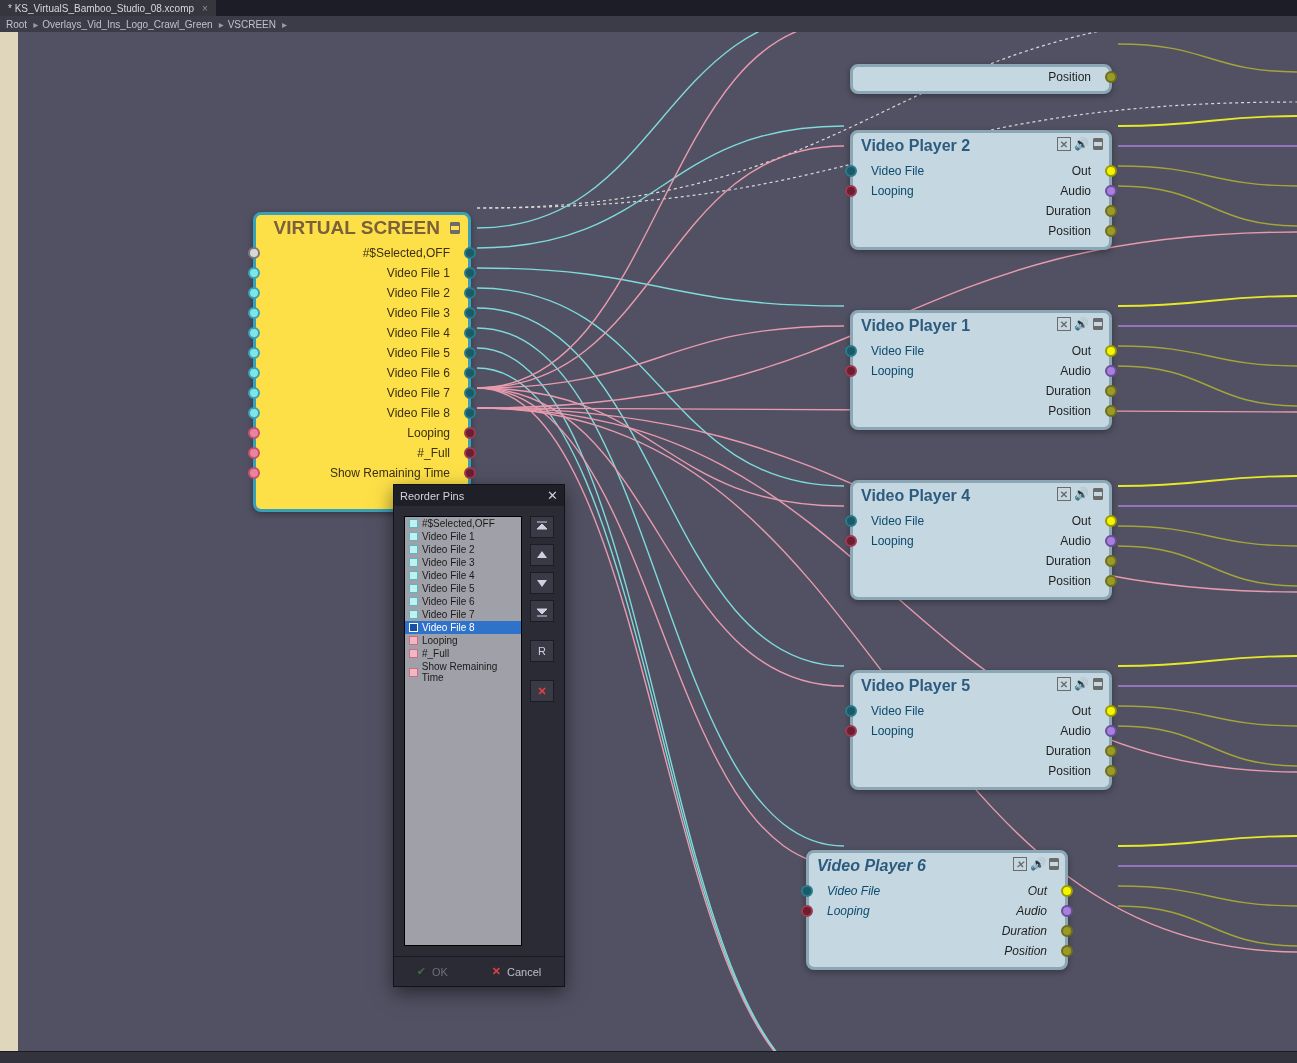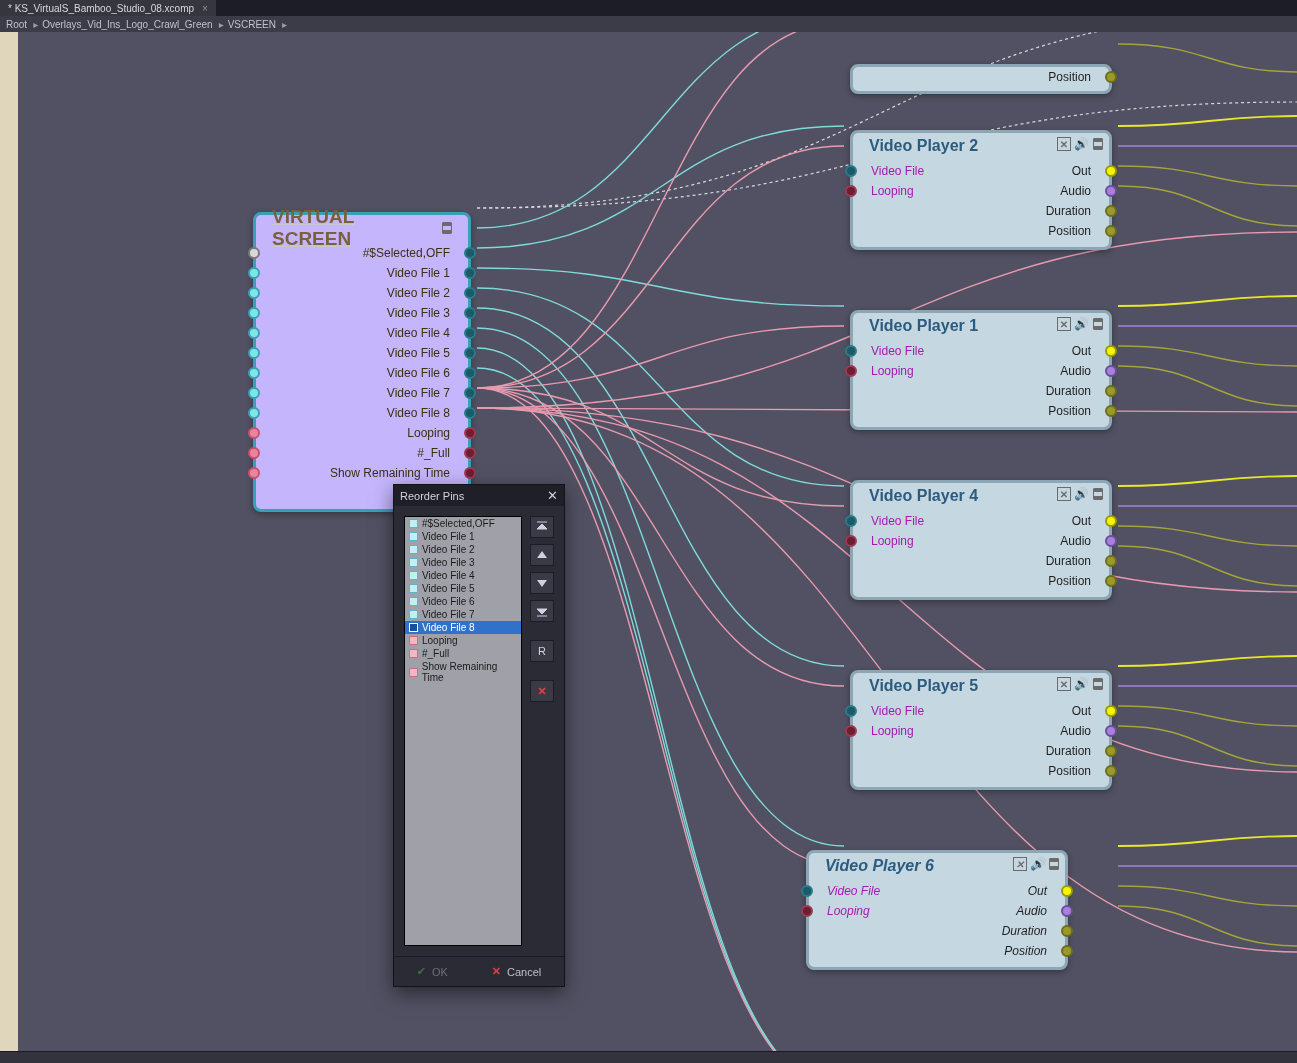--- a/index.html
+++ b/index.html
@@ -11,31 +11,31 @@
   
   .breadcrumb { height: 16px; background: #3c3c48; display: flex; align-items: center; font-size: 10px; color: #c0c0ca; padding-left: 6px; }
   .bc-item { margin-right: 2px; }
   .bc-sep { margin: 0 4px; color: #9a9aa6; }
   
   .canvas { position: absolute; left: 0; top: 32px; right: 0; bottom: 12px; background: #515163; }
   .left-strip { position: absolute; left: 0; top: 0; width: 18px; bottom: 0; background: #e0d6bb; }
   svg.wires { position: absolute; left: 0; top: 0; width: 100%; height: 100%; pointer-events: none; }
   
   .node { position: absolute; border-radius: 8px; border: 3px solid transparent; box-shadow: 0 2px 6px rgba(0,0,0,.35); margin-top: 40px; }
-  .node-main { background: #c4b5fd; border-color: #3aa0b8; text-decoration: underline; }
+  .node-main { background: #fde047; border-color: #3aa0b8; }
   .node-vp   { background: #c5d7e0; border-color: #8ba7b5; }
-  .node-head { height: 26px; display: flex; align-items: center; color: #2c5b7f; font-weight: 600; font-size: 16px; padding: 0 16px; position: relative; }
+  .node-head { height: 26px; display: flex; align-items: center; color: #2c5b7f; font-weight: 600; font-size: 16px; padding: 0 8px; position: relative; }
   .node-main .node-head { color: #7b603c; font-size: 19px; font-weight: 700; justify-content: flex-end; }
   .head-icons { position: absolute; right: 6px; top: 4px; display: flex; gap: 4px; align-items: center; }
   .node-main .head-icons { position: static; margin-left: 10px; }
   .hicon { width: 14px; height: 14px; display: inline-flex; align-items: center; justify-content: center; font-size: 12px; color: #6b6b6b; }
   .hicon.mini { width: 10px; height: 12px; border: 1px solid #6b6b6b; border-radius: 1px; background: linear-gradient(#6b6b6b 33%, transparent 33%, transparent 66%, #6b6b6b 66%); }
   .node-body { padding: 2px 0 6px 0; }
   .row { height: 20px; display: flex; align-items: center; position: relative; }
-  .lbl-left  { position: absolute; left: 18px; color: #a21caf; font-size: 12px; }
+  .lbl-left  { position: absolute; left: 18px; color: #0c4a6e; font-size: 12px; }
   .lbl-right { position: absolute; right: 18px; color: #1f1f1f; font-size: 12px; text-align: right; }
   .node-main .lbl-right { color: #3b2f14; }
   .port { width: 12px; height: 12px; border-radius: 50%; border: 2px solid; position: absolute; background: #fff0; }
   .port.l { left: -8px; }
   .port.r { right: -8px; }
   .c-teal   { border-color: #3aa0b8; background: #7fe6e6; }
   .c-teal-o { border-color: #2a7c8c; background: #1b5a66; }
   .c-pink   { border-color: #c94f6f; background: #e8869f; }
   .c-pink-o { border-color: #a03a53; background: #6b1f30; }
   .c-yellow { border-color: #9b9a00; background: #f5f500; }

